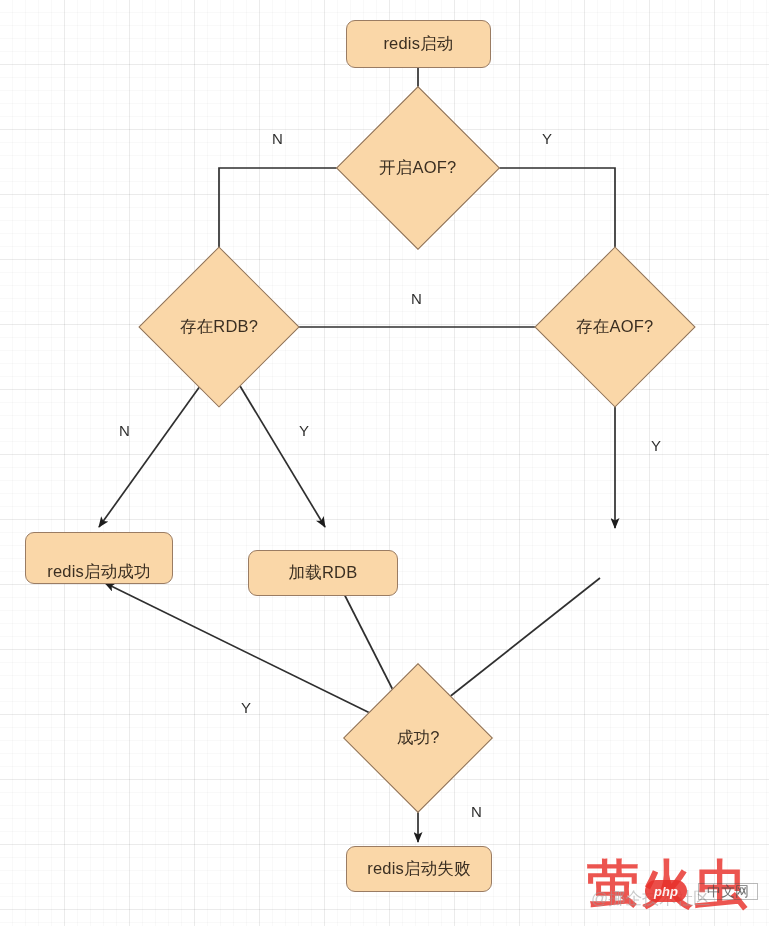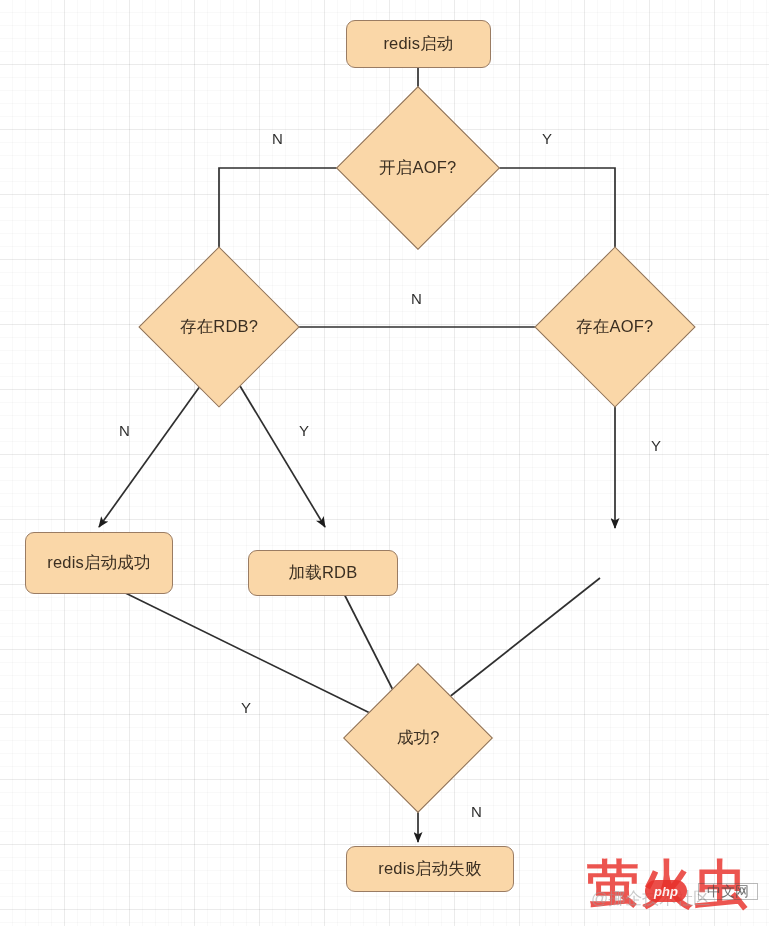--- a/index.html
+++ b/index.html
@@ -199,34 +199,34 @@
   </div>
 
   <div class="node node-diamond" style="left:162px; top:270px; width:114px; height:114px;">
     <span class="diamond-label">存在RDB?</span>
   </div>
 
   <div class="node node-diamond" style="left:558px; top:270px; width:114px; height:114px;">
     <span class="diamond-label">存在AOF?</span>
   </div>
 
-  <div class="node node-box" style="left:25px; top:532px; width:148px; height:62px;">
+  <div class="node node-box" style="left:25px; top:532px; width:148px; height:52px;align-items:flex-end;">
     <span>redis启动成功</span>
   </div>
 
   <div class="node node-box" style="left:248px; top:532px; width:150px; height:46px;margin-top:18px;">
     <span>加载RDB</span>
   </div>
 
 
   <div class="node node-diamond" style="left:365px; top:685px; width:106px; height:106px;">
     <span class="diamond-label">成功?</span>
   </div>
 
-  <div class="node node-box" style="left:346px; top:846px; width:168px; height:46px;">
+  <div class="node node-box" style="left:346px; top:846px; width:146px; height:46px;">
     <span>redis启动失败</span>
   </div>
 
   <span class="edge-label" style="left:272px; top:130px;">N</span>
 
   <span class="edge-label" style="left:542px; top:130px;">Y</span>
 
   <span class="edge-label" style="left:411px; top:290px;">N</span>
 
   <span class="edge-label" style="left:651px; top:437px;">Y</span>

